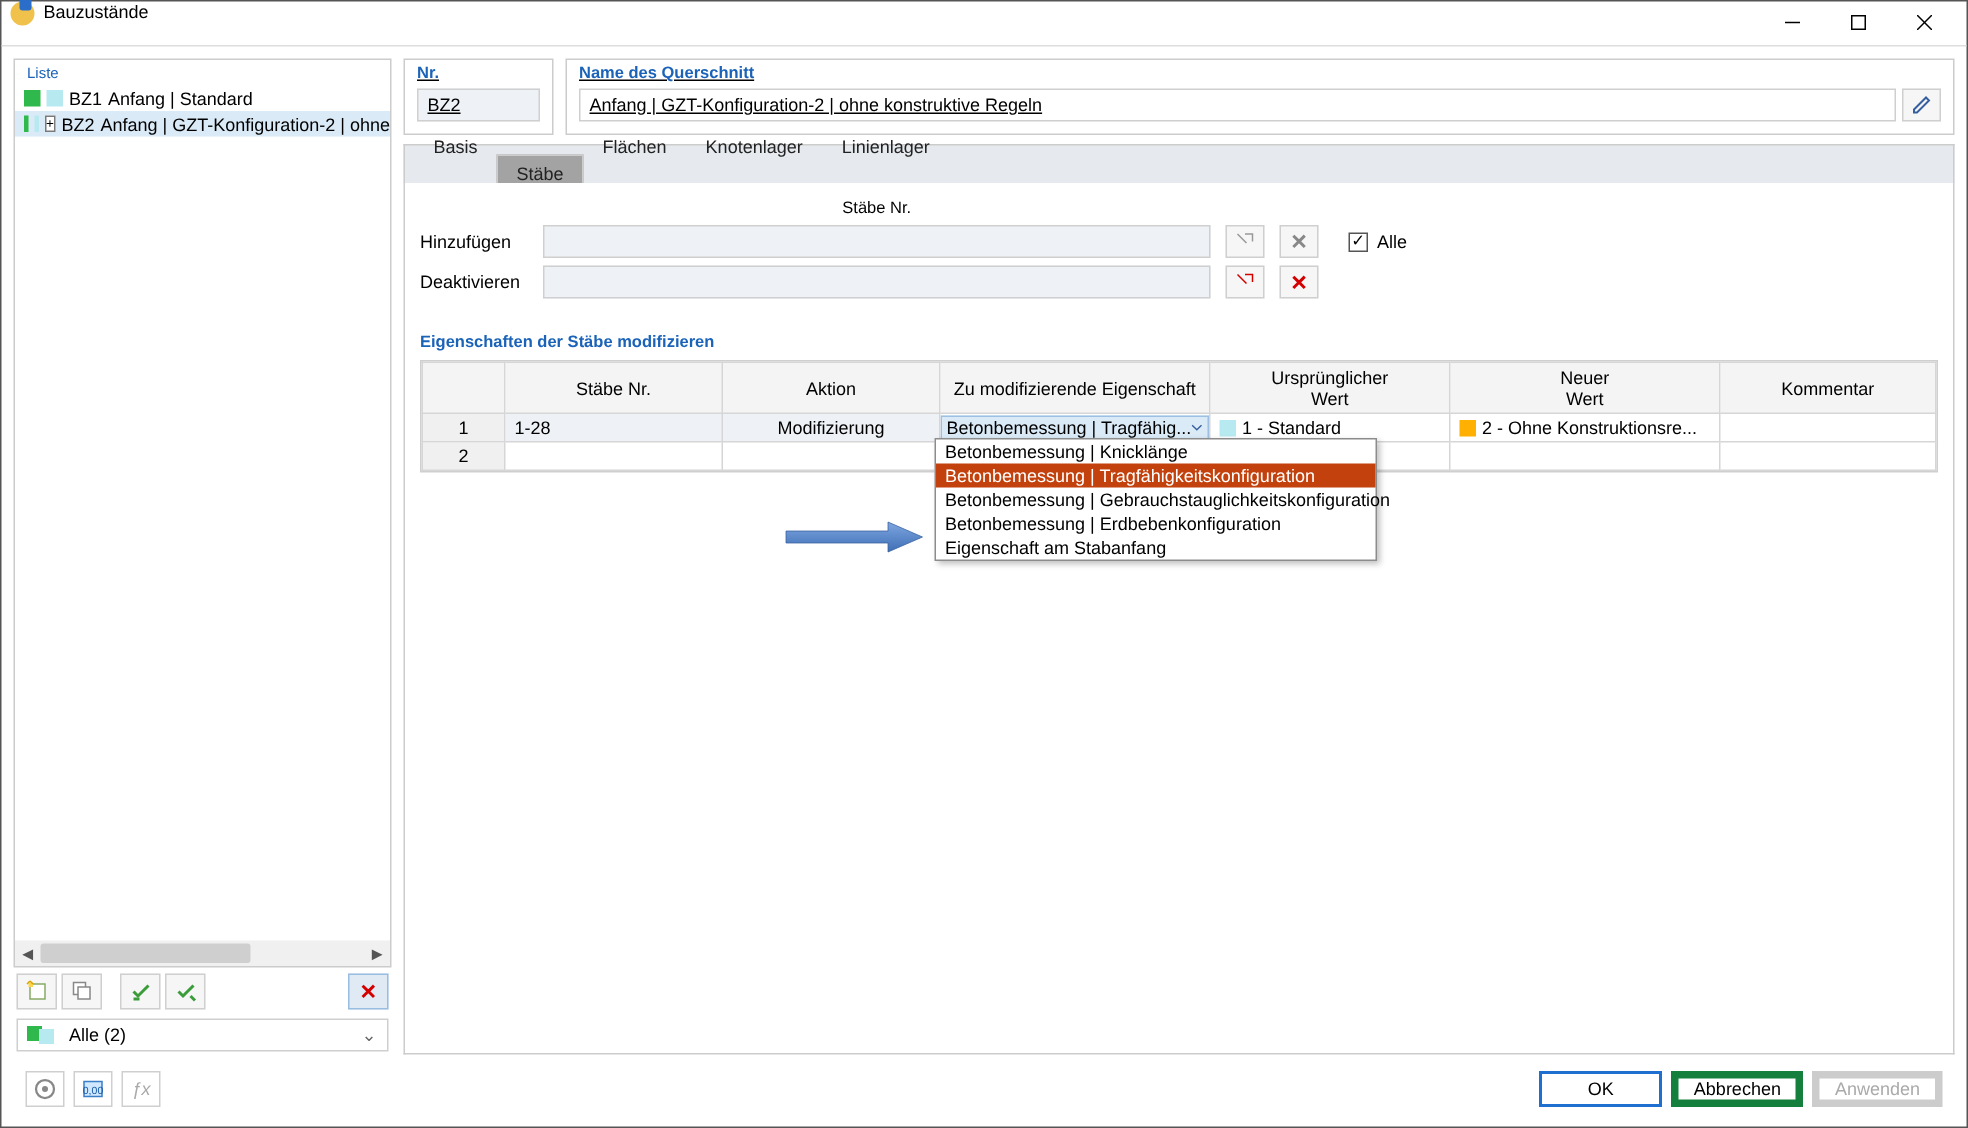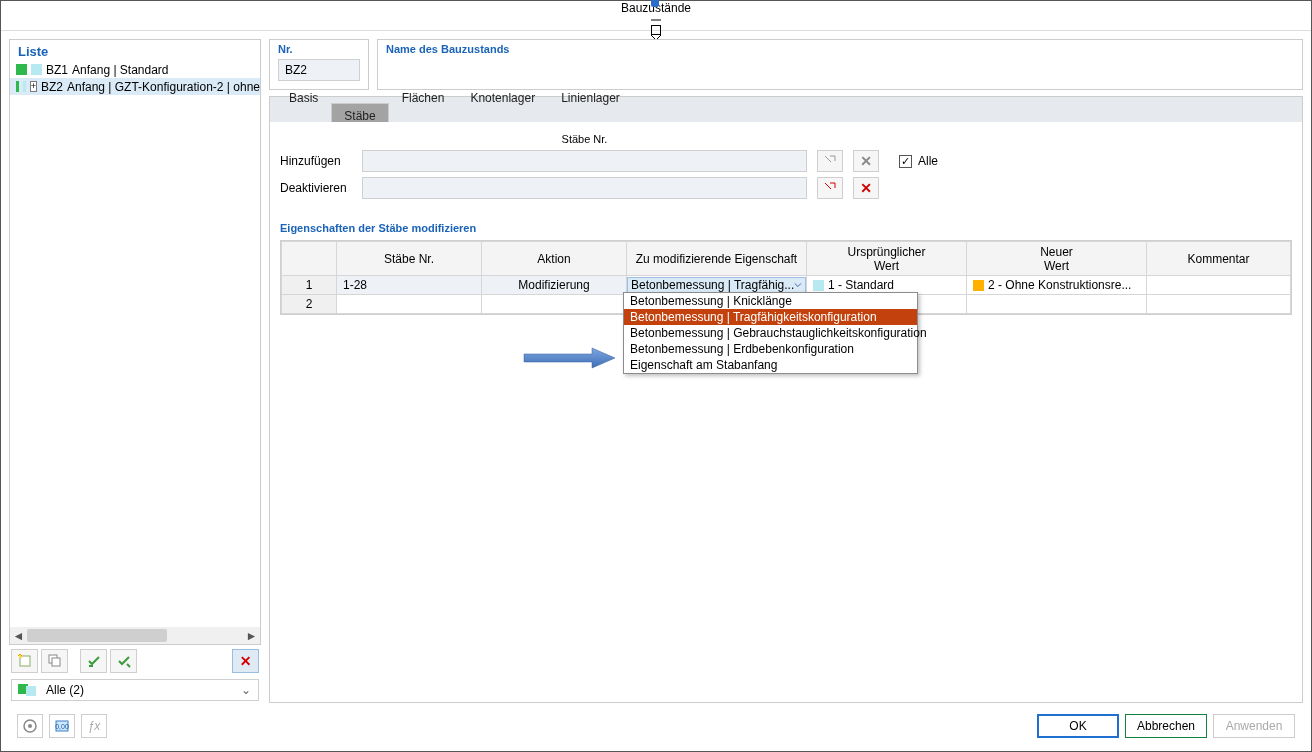--- a/index.html
+++ b/index.html
@@ -1,28 +1,28 @@
 <!DOCTYPE html>
 <html><head>
 <meta charset="utf-8">
 <style>
   * { box-sizing: border-box; }
   html, body { margin: 0; padding: 0; height: 100%; font-family: "Segoe UI", Tahoma, sans-serif; font-size: 12px; color: #000; background: #fff; }
   .window { width: 1312px; height: 752px; border: 1px solid #555; display: flex; flex-direction: column; }
   
-  .titlebar { height: 30px; display: flex; align-items: center; padding: 0 6px; border-bottom: 1px solid #ddd; flex-direction: column; }
+  .titlebar { height: 30px; display: flex; align-items: flex-start; padding: 0 6px; border-bottom: 1px solid #ddd; }
   .titlebar .appicon { width: 16px; height: 16px; margin-right: 6px; background: #f0c14b; border-radius: 50%; position: relative; }
   .titlebar .appicon::after { content:''; position:absolute; width:8px;height:8px;background:#2a6ec9;border-radius:2px;top:-2px;left:6px; }
   .titlebar-title { flex: 1; font-size: 12px; }
   .winbtn { width: 44px; height: 28px; display: flex; align-items:center; justify-content:center; }
   .winbtn svg { width: 10px; height: 10px; }
   
   .body { flex: 1; display: flex; flex-direction: column; padding: 8px; gap: 6px; }
   .main { flex: 1; display: flex; gap: 8px; min-height: 0; }
-  .panel-title { font-size:13px; font-weight:700; color:#1a63b8; padding:4px 8px 2px 8px; }
+  .panel-title { font-size:10px; font-weight:400; color:#1a63b8; padding:4px 8px 2px 8px; }
   
   .leftpanel { width: 252px; display:flex; flex-direction:column; }
   .treebox { flex:1; border:1px solid #ccc; background:#fff; display:flex; flex-direction:column; }
   .listarea { flex:1; overflow:hidden; white-space:nowrap; }
   .listrow { display:flex; align-items:center; height:17px; padding-left:6px; gap:4px; }
   .listrow.selected { background:#daeaf7; }
   .swatch { width:11px; height:11px; display:inline-block; }
   .treeplus { width:11px; height:11px; border:1px solid #7a7a7a; font-size:9px; line-height:9px; text-align:center; color:#000; background:#fff; }
   .hscroll { height:17px; background:#f0f0f0; display:flex; align-items:center; }
   .hscroll .arrow { width:17px; height:17px; display:flex;align-items:center;justify-content:center; color:#555; }
@@ -34,21 +34,21 @@
   .btn.danger { color:#d40000; }
   .filterrow { padding:2px 2px; }
   .filter { width:100%; height:22px; border:1px solid #cfcfcf; background:#fff; display:flex; align-items:center; padding:0 6px; gap:6px; }
   .filter .swpair { width:22px; height:12px; position:relative; }
   .filter .swpair .s1 { position:absolute; left:0; top:0; width:10px; height:10px; background:#2fb84b; }
   .filter .swpair .s2 { position:absolute; left:8px; top:2px; width:10px; height:10px; background:#b7eaf0; }
   .filter .spacer { flex:1; }
   .filter .caret { width:12px; text-align:center; color:#666; }
   
   .rightpanel { flex:1; display:flex; flex-direction:column; gap:6px; min-width:0; }
-  .toprow { display:flex; gap:8px; }
+  .toprow { display:flex; gap:8px;text-decoration:underline; }
   .fieldbox { border:1px solid #ccc; background:#fff; padding:3px 8px 8px 8px; display:flex; flex-direction:column; }
   .fieldlabel { font-size:11px; font-weight:700; color:#1a63b8; margin-bottom:4px; }
   .textfield { height:22px; border:1px solid #cfcfcf; background:#eef2f6; padding:0 6px; display:flex; align-items:center; }
   .namecontainer { display:flex; gap:4px; align-items:center; }
   .iconbtn { width:26px; height:22px; border:1px solid #cfcfcf; background:#f6f6f6; display:flex; align-items:center; justify-content:center; }
   .checkbox { width:13px;height:13px;border:1px solid #555;display:flex;align-items:center;justify-content:center;background:#fff; }
   .checkbox.checked::after { content:'✓'; font-size:11px; line-height:11px; }
   
   .tabbar { display:flex; align-items:flex-end; height:26px; background:#e6eaee; border:1px solid #ccc; border-bottom:none; padding-left:6px; gap:0; }
   .tab { padding:5px 12px 17px 12px; border:1px solid transparent; border-bottom:none; color:#222; }
@@ -77,21 +77,21 @@
   
   .popup { position:absolute; left:342px; top:51px; width:295px; background:#fff; border:1px solid #8c8c8c; box-shadow:2px 2px 4px rgba(0,0,0,0.25); z-index:50; }
   .popup .opt { padding:1px 6px; font-size:12px; white-space:nowrap; }
   .popup .opt.sel { background:#c2410c; color:#fff; }
   
   .bigarrow { position:absolute; left:252px; top:224px; z-index:60; }
   
   .footer { height:34px; display:flex; align-items:center; padding:0 8px; gap:6px; }
   .footer .spacer { flex:1; }
   .footbtn { width:26px; height:24px; border:1px solid #cfcfcf; background:#fff; display:flex; align-items:center; justify-content:center; }
-  .bigbtn { min-width:82px; height:24px; border:1px solid #15803d; background:#fff; display:flex; align-items:center; justify-content:center; padding:0 10px; }
+  .bigbtn { min-width:82px; height:24px; border:5px solid #15803d; background:#fff; display:flex; align-items:center; justify-content:center; padding:0 10px; }
   .bigbtn.primary { border:2px solid #1f6fd0; }
   .bigbtn.disabled { color:#aaa; border-color:#ccc; }
   svg { display:block; }
 </style>
 </head>
 <body>
 
 <div class="window">
 
   <div class="titlebar">
@@ -194,21 +194,31 @@
       <div class="rightpanel">
 
         <div class="toprow">
           <div class="fieldbox" style="width:100px">
             <div class="fieldlabel">Nr.</div>
             <div class="textfield">
                 <span>BZ2</span>
               </div>
           </div>
           <div class="fieldbox" style="flex:1">
-            <div class="fieldlabel">Name des Bauzustands</div>
+            <div class="fieldlabel">Name des Querschnitt</div>
+            <div class="namecontainer">
+              <div class="textfield" style="flex:1;background:#fff">
+                  <span>Anfang | GZT-Konfiguration-2 | ohne konstruktive Regeln</span>
+                </div>
+              <div class="iconbtn">
+                <svg width="14" height="14" viewBox="0 0 14 14">
+                    <path d="M2 10 L10 2 L12 4 L4 12 L2 12 Z" fill="none" stroke="#355f9e" stroke-width="1.3"></path>
+                  </svg>
+              </div>
+            </div>
           </div>
         </div>
 
         <div style="flex:1; display:flex; flex-direction:column; min-height:0;">
           <div class="tabbar">
             <div class="tab"><span>Basis</span></div>
             <div class="tab active"><span>Stäbe</span></div>
             <div class="tab"><span>Flächen</span></div>
             <div class="tab"><span>Knotenlager</span></div>
             <div class="tab"><span>Linienlager</span></div>

